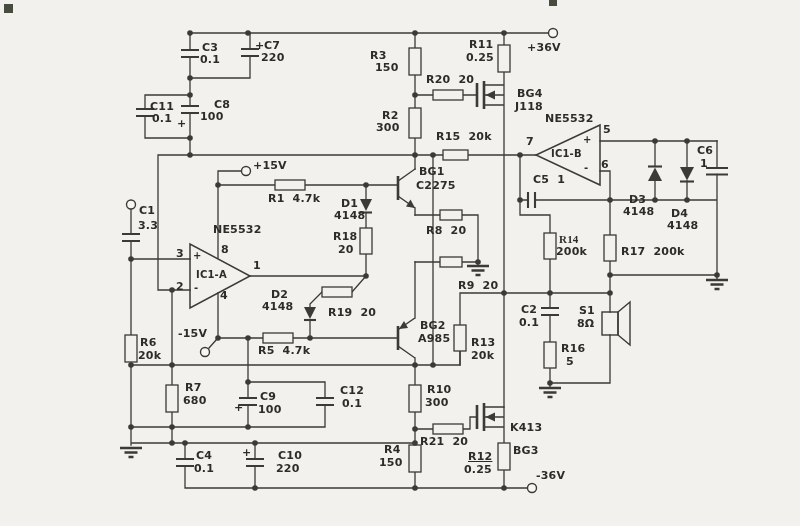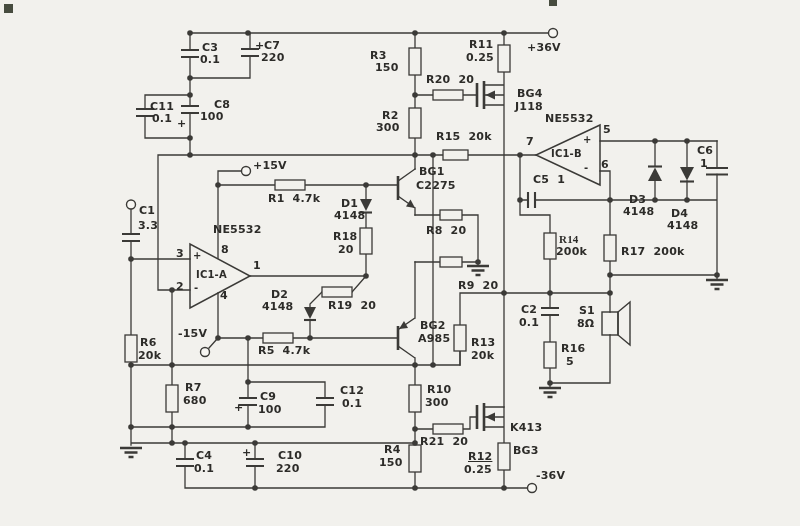--- a/index.html
+++ b/index.html
@@ -295,21 +295,21 @@
       <span class="lbl" style="left: 376px; top: 122px;">300</span>
       <span class="lbl" style="left: 426px; top: 74px;">R20  20</span>
       <span class="lbl" style="left: 469px; top: 39px;">R11</span>
       <span class="lbl" style="left: 466px; top: 52px;">0.25</span>
       <span class="lbl" style="left: 436px; top: 131px;">R15  20k</span>
       <span class="lbl" style="left: 268px; top: 193px;">R1  4.7k</span>
       <span class="lbl" style="left: 333px; top: 231px;">R18</span>
       <span class="lbl" style="left: 338px; top: 244px;">20</span>
       <span class="lbl" style="left: 426px; top: 225px;">R8  20</span>
       <span class="lbl" style="left: 422px; top: 280px; margin-left: 36px;">R9  20</span>
-      <span class="lbl" style="left: 328px; top: 300px;">R19  20</span>
+      <span class="lbl" style="left: 328px; top: 307px;">R19  20</span>
       <span class="lbl" style="left: 258px; top: 345px;">R5  4.7k</span>
       <span class="lbl" style="left: 140px; top: 337px;">R6</span>
       <span class="lbl" style="left: 138px; top: 350px;">20k</span>
       <span class="lbl" style="left: 559px; top: 233px; font-family: Liberation Serif, serif;">R14</span>
       <span class="lbl" style="left: 556px; top: 246px;">200k</span>
       <span class="lbl" style="left: 621px; top: 246px;">R17  200k</span>
       <span class="lbl" style="left: 471px; top: 337px;">R13</span>
       <span class="lbl" style="left: 471px; top: 350px;">20k</span>
       <span class="lbl" style="left: 561px; top: 343px;">R16</span>
       <span class="lbl" style="left: 566px; top: 356px;">5</span>

